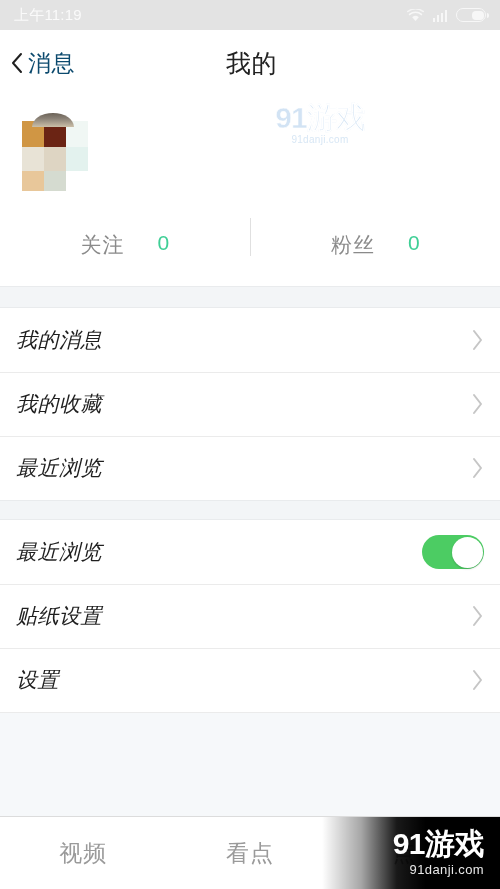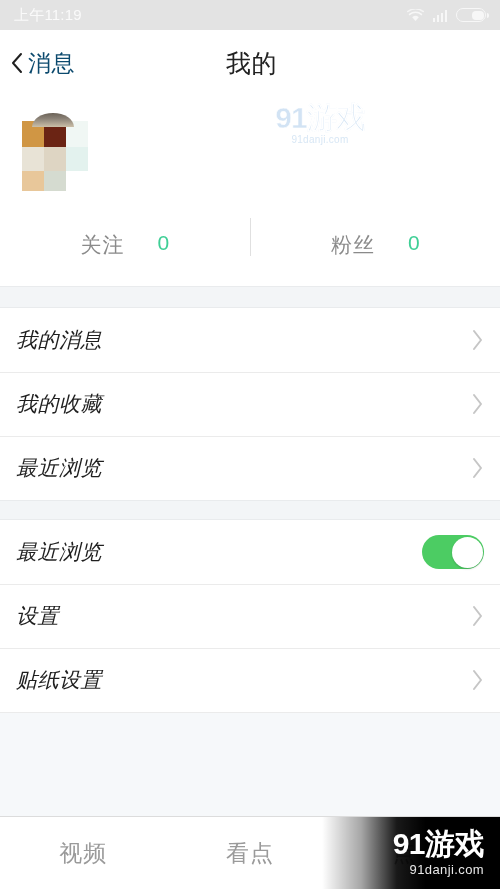--- a/index.html
+++ b/index.html
@@ -433,29 +433,29 @@
   <div class="list">
     <div class="row">
       <span class="row-label">最近浏览</span>
       <span class="row-right">
         <span class="toggle" style="background: rgb(76, 204, 99);">
           <span class="knob"></span>
         </span>
       </span>
     </div>
     <div class="row">
-      <span class="row-label">设置</span>
+      <span class="row-label">贴纸设置</span>
       <span class="row-right">
         <svg class="chev" viewBox="0 0 13 24">
           <polyline points="3,3 10,12 3,21" fill="none" stroke="#c6c6c6" stroke-width="2" stroke-linecap="round" stroke-linejoin="round"></polyline>
         </svg>
       </span>
     </div>
     <div class="row">
-      <span class="row-label">贴纸设置</span>
+      <span class="row-label">设置</span>
       <span class="row-right">
         <svg class="chev" viewBox="0 0 13 24">
           <polyline points="3,3 10,12 3,21" fill="none" stroke="#c6c6c6" stroke-width="2" stroke-linecap="round" stroke-linejoin="round"></polyline>
         </svg>
       </span>
     </div>
   </div>
 
   <div class="filler"></div>
 

